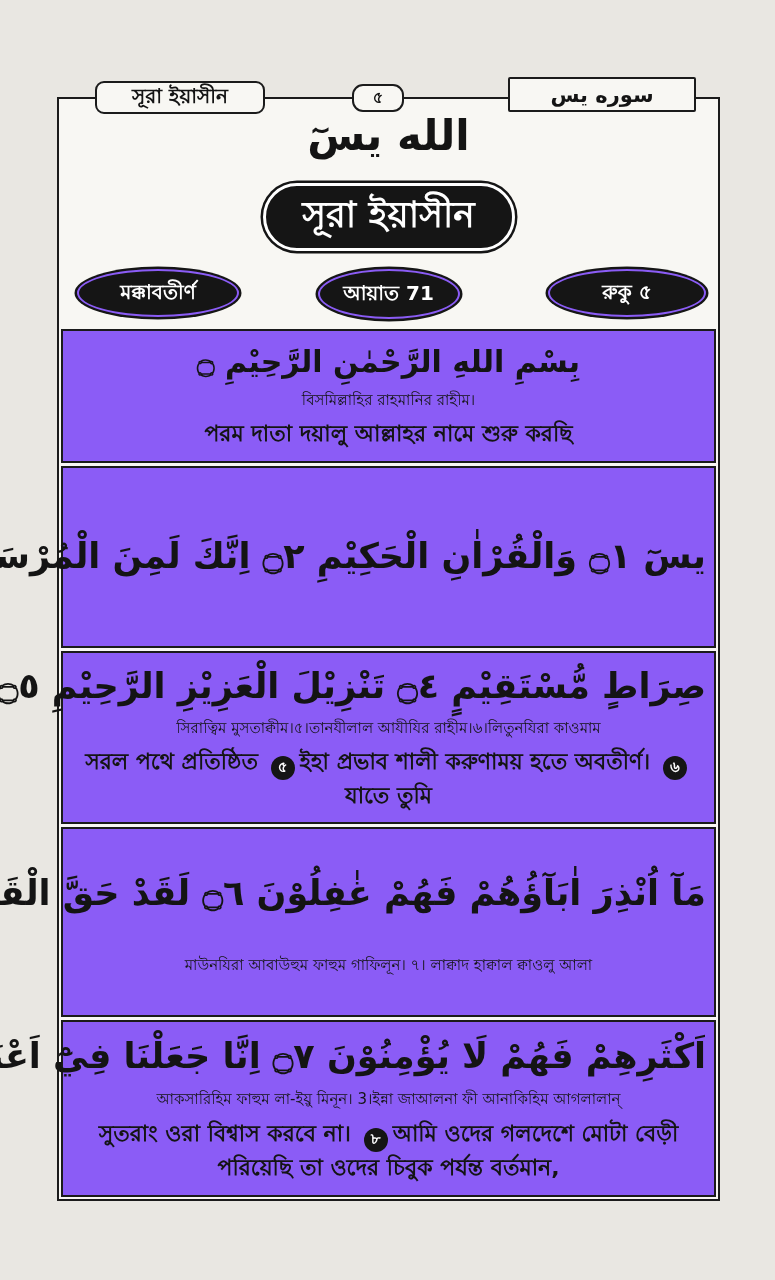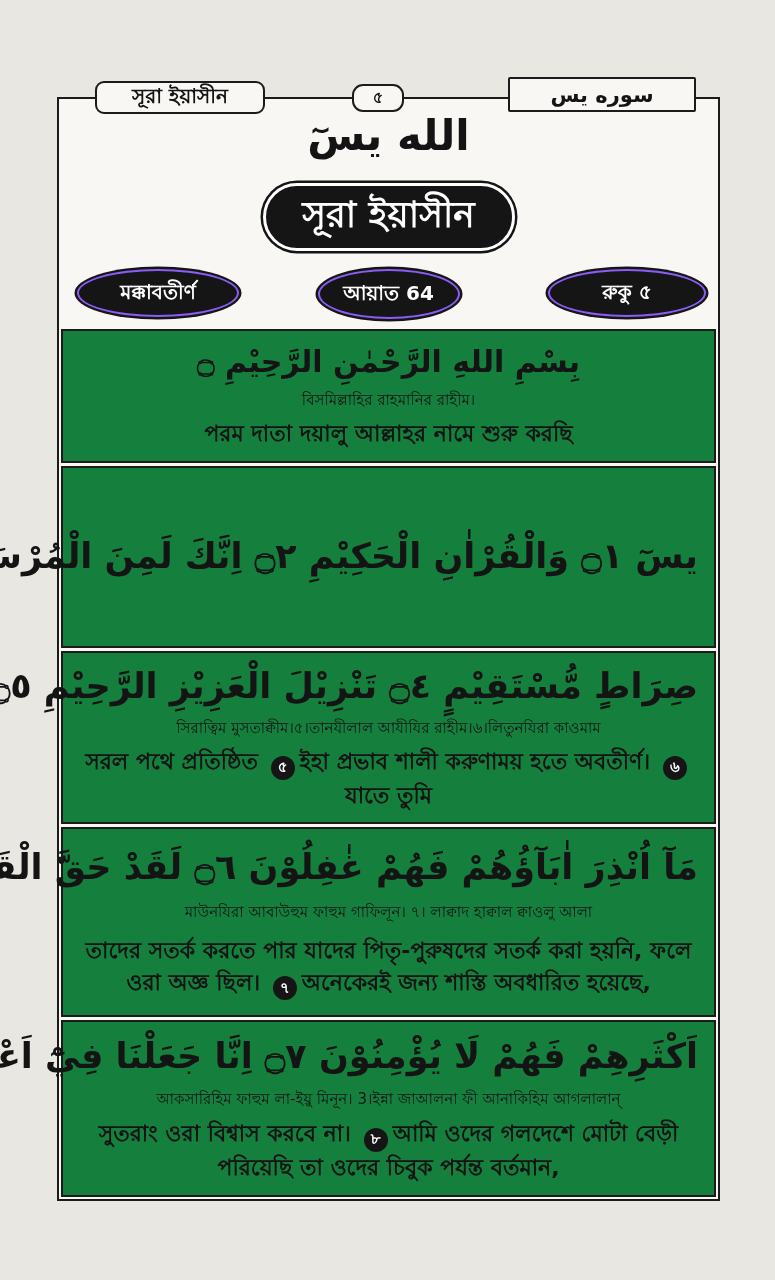--- a/index.html
+++ b/index.html
@@ -47,23 +47,23 @@
     display:flex;align-items:center;justify-content:center;
     font-size:20px;font-weight:bold;white-space:nowrap;
   }
   .badge-left{left:18px;width:162px;}
   .badge-center{left:50%;transform:translateX(-50%);width:142px;height:50px;}
   .badge-right{right:12px;width:158px;}
 
   .sections{position:absolute;left:2px;right:2px;top:230px;bottom:2px;
     display:flex;flex-direction:column;gap:3px;}
   .section{
-    border:2px solid #1b1b1b;box-sizing:border-box;background:#15803d;
+    border:2px solid #1b1b1b;box-sizing:border-box;background:#8b5cf6;
     display:flex;flex-direction:column;justify-content:space-evenly;
-    text-align:center;padding:2px 16px;
+    text-align:center;padding:2px 8px;
   }
   .sec-bismillah{height:134px;}
   .verse-section:nth-child(1){height:182px;}
   .verse-section:nth-child(2){height:173px;}
   .verse-section:nth-child(3){height:190px;}
   .verse-section:nth-child(4){flex:1;}
 
   .arabic{
     direction:rtl;unicode-bidi:isolate;
     font-size:35px;font-weight:bold;line-height:1.35;
@@ -97,21 +97,21 @@
   <div class="header-area">
     <div class="calligraphy rtl">الله يسٓ</div>
     <div class="title-pill">
       <span>সূরা ইয়াসীন</span>
     </div>
     <div class="badge-row">
       <div class="badge badge-left">
         <span>মক্কাবতীর্ণ</span>
       </div>
       <div class="badge badge-center">
-        <span>আয়াত 64</span>
+        <span>আয়াত 71</span>
       </div>
       <div class="badge badge-right">
         <span>রুকু ৫</span>
       </div>
     </div>
   </div>
 
   <div class="sections">
     <div class="section sec-bismillah">
       <div class="arabic">بِسْمِ اللهِ الرَّحْمٰنِ الرَّحِيْمِ ۝</div>
@@ -121,21 +121,20 @@
 
     <div id="verse-container" style="display:contents;"><div class="section verse-section">
           <div class="arabic">يسٓ ۝١ وَالْقُرْاٰنِ الْحَكِيْمِ ۝٢ اِنَّكَ لَمِنَ الْمُرْسَلِيْنَ ۝٣ عَلٰى</div>
         </div><div class="section verse-section">
           <div class="arabic">صِرَاطٍ مُّسْتَقِيْمٍ ۝٤ تَنْزِيْلَ الْعَزِيْزِ الرَّحِيْمِ ۝٥ لِتُنْذِرَ قَوْمًا</div>
           <div class="translit">সিরাত্বিম মুসতাক্বীম।৫।তানযীলাল আযীযির রাহীম।৬।লিতুনযিরা কাওমাম</div>
           <div class="translation"><span>সরল পথে প্রতিষ্ঠিত</span> <span class="num-badge">৫</span><span>ইহা প্রভাব শালী করুণাময় হতে অবতীর্ণ।</span> <span class="num-badge">৬</span><span>যাতে তুমি</span> </div>
         </div><div class="section verse-section">
           <div class="arabic">مَآ اُنْذِرَ اٰبَآؤُهُمْ فَهُمْ غٰفِلُوْنَ ۝٦ لَقَدْ حَقَّ الْقَوْلُ عَلٰٓى</div>
           <div class="translit">মাউনযিরা আবাউহুম ফাহুম গাফিলূন। ৭। লাক্বাদ হাক্বাল ক্বাওলু আলা</div>
-          <div class="translation"><span>তাদের সতর্ক করতে পার যাদের পিতৃ-পুরুষদের সতর্ক করা হয়নি, ফলে ওরা অজ্ঞ ছিল।</span> <span class="num-badge">৭</span><span>অনেকেরই জন্য শাস্তি অবধারিত হয়েছে,</span> </div>
         </div><div class="section verse-section">
           <div class="arabic">اَكْثَرِهِمْ فَهُمْ لَا يُؤْمِنُوْنَ ۝٧ اِنَّا جَعَلْنَا فِيْٓ اَعْنَاقِهِمْ اَغْلٰلًا</div>
           <div class="translit">আকসারিহিম ফাহুম লা-ইয়ু মিনূন। 3।ইন্না জাআলনা ফী আনাকিহিম আগলালান্</div>
           <div class="translation"><span>সুতরাং ওরা বিশ্বাস করবে না।</span> <span class="num-badge">৮</span><span>আমি ওদের গলদেশে মোটা বেড়ী পরিয়েছি তা ওদের চিবুক পর্যন্ত বর্তমান,</span> </div>
         </div></div>
   </div>
 
 </div>
 
 </body></html>

